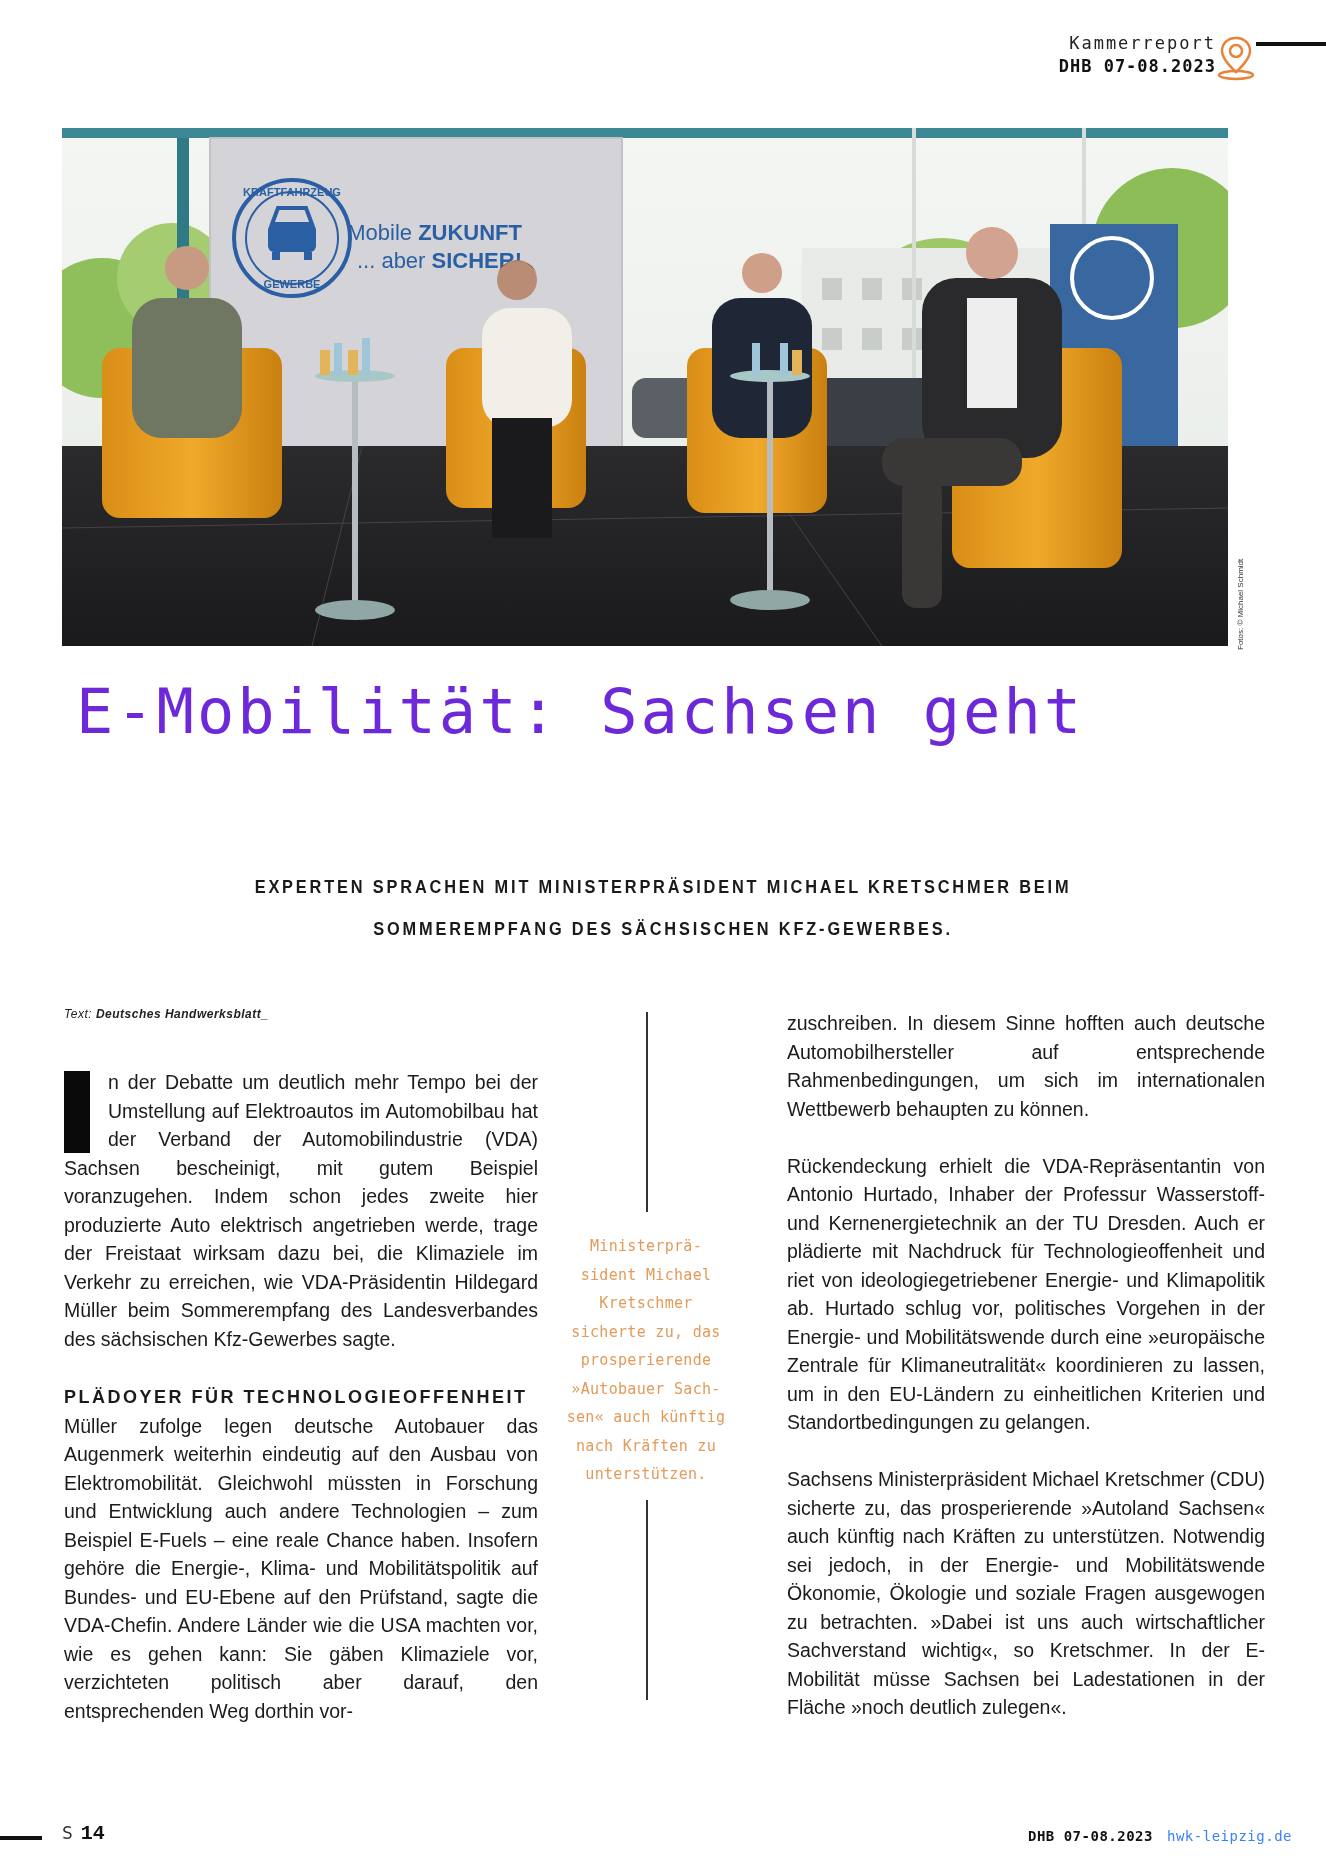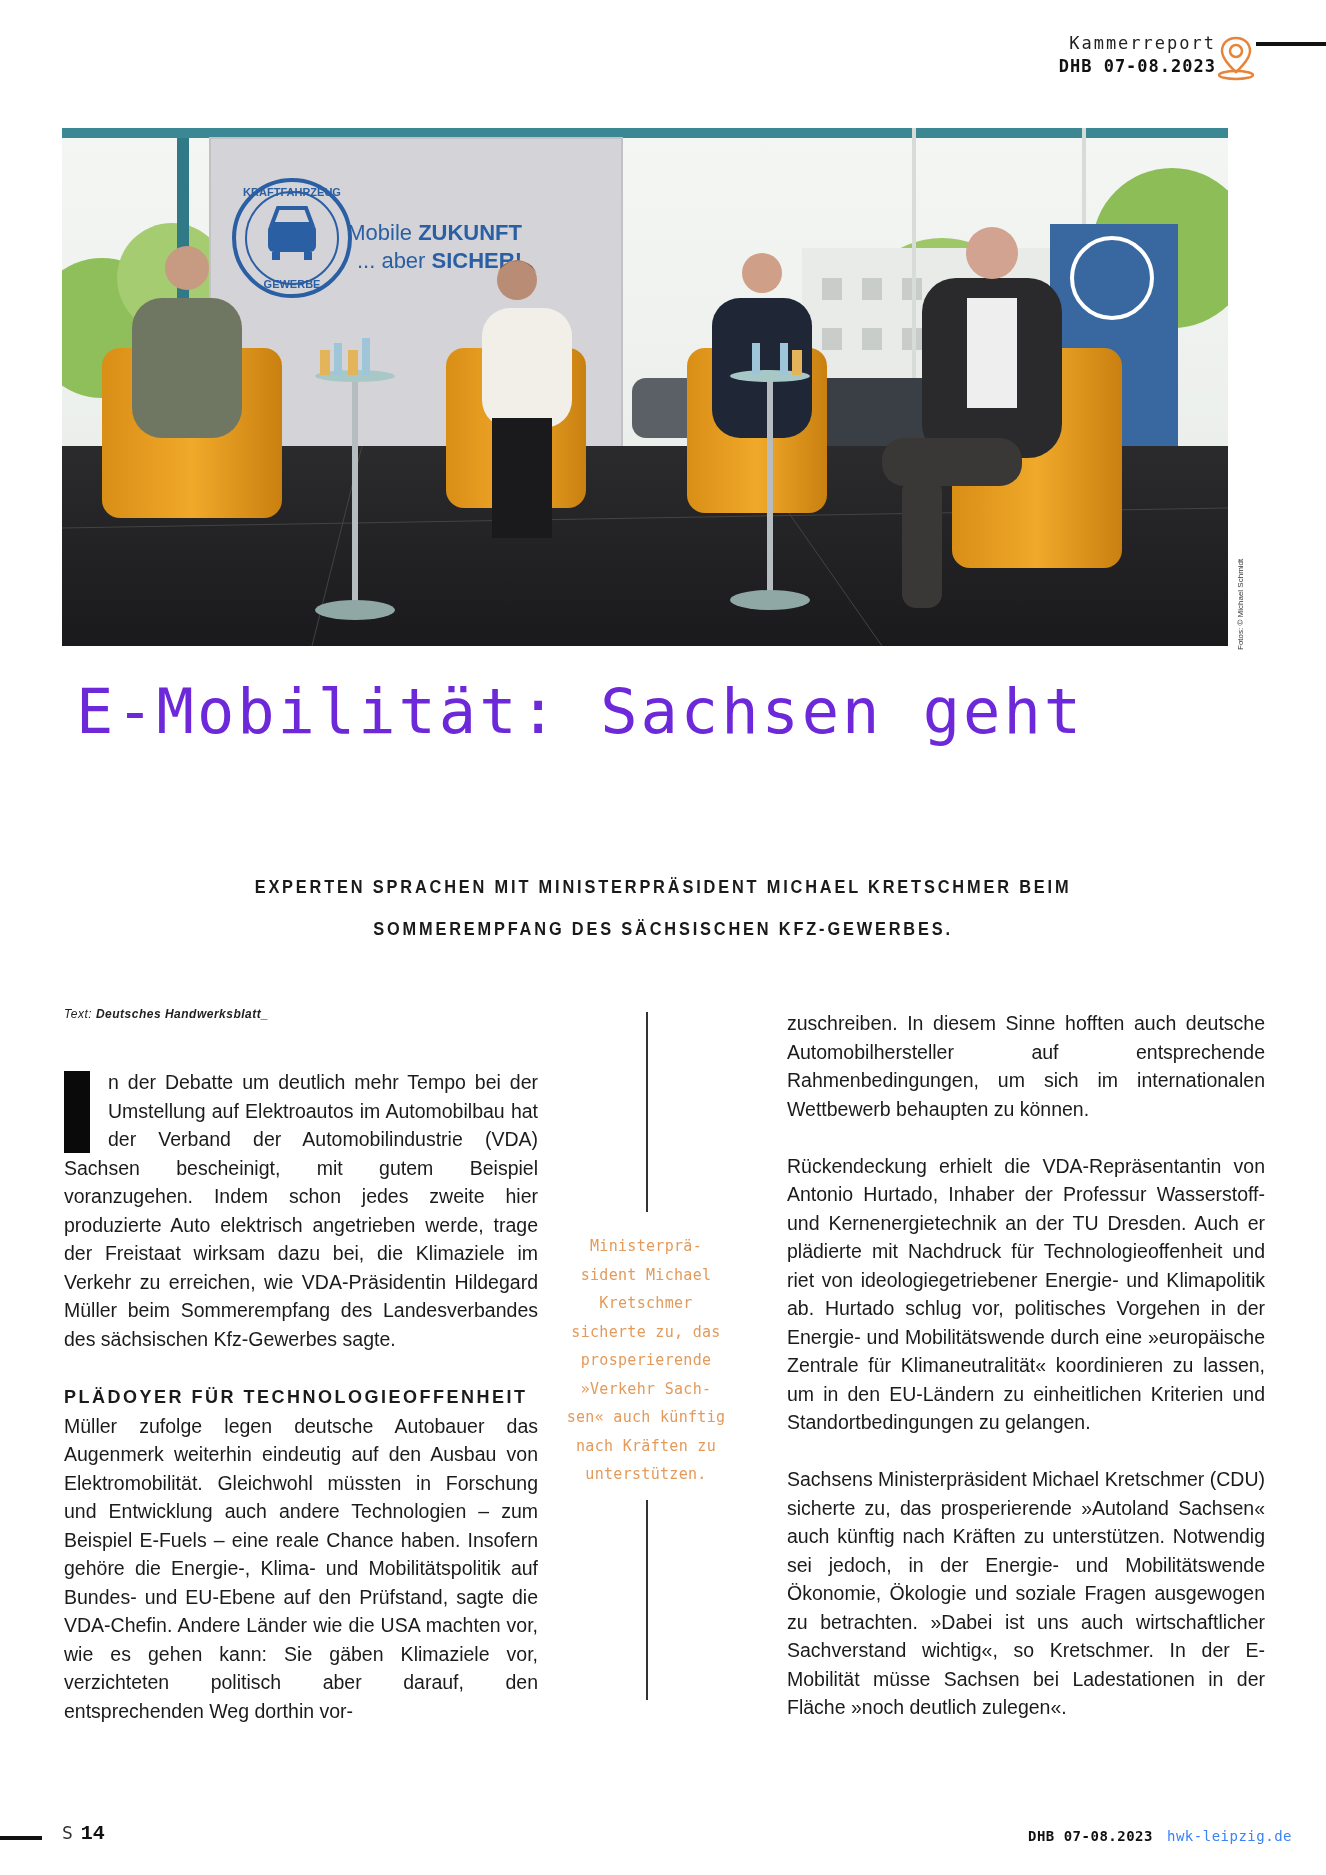--- a/index.html
+++ b/index.html
@@ -184,21 +184,21 @@
   <p>Müller zufolge legen deutsche Autobauer das Augenmerk weiterhin eindeutig auf den Ausbau von Elektromobilität. Gleichwohl müssten in Forschung und Entwicklung auch andere Technologien – zum Beispiel E-Fuels – eine reale Chance haben. Insofern gehöre die Energie-, Klima- und Mobilitätspolitik auf Bundes- und EU-Ebene auf den Prüfstand, sagte die VDA-Chefin. Andere Länder wie die USA machten vor, wie es gehen kann: Sie gäben Klimaziele vor, verzichteten politisch aber darauf, den entsprechenden Weg dorthin vor-</p>
 </div>
 
 <div class="pq-line" style="top:1012px;height:200px;"></div>
 <div class="pullquote">
   <div>Ministerprä-</div>
   <div>sident Michael</div>
   <div>Kretschmer</div>
   <div>sicherte zu, das</div>
   <div>prosperierende</div>
-  <div>»Verkehr Sach-</div>
+  <div>»Autobauer Sach-</div>
   <div>sen« auch künftig</div>
   <div>nach Kräften zu</div>
   <div>unterstützen.</div>
 </div>
 <div class="pq-line" style="top:1500px;height:200px;"></div>
 
 <div class="col col-right">
   <p>zuschreiben. In diesem Sinne hofften auch deutsche Automobilhersteller auf entsprechende Rahmenbedingungen, um sich im internationalen Wettbewerb behaupten zu können.</p>
   <p class="para-gap">Rückendeckung erhielt die VDA-Repräsentantin von Antonio Hurtado, Inhaber der Professur Wasserstoff- und Kernenergietechnik an der TU Dresden. Auch er plädierte mit Nachdruck für Technologieoffenheit und riet von ideologiegetriebener Energie- und Klimapolitik ab. Hurtado schlug vor, politisches Vorgehen in der Energie- und Mobilitätswende durch eine »europäische Zentrale für Klimaneutralität« koordinieren zu lassen, um in den EU-Ländern zu einheitlichen Kriterien und Standortbedingungen zu gelangen.</p>
   <p class="para-gap">Sachsens Ministerpräsident Michael Kretschmer (CDU) sicherte zu, das prosperierende »Autoland Sachsen« auch künftig nach Kräften zu unterstützen. Notwendig sei jedoch, in der Energie- und Mobilitätswende Ökonomie, Ökologie und soziale Fragen ausgewogen zu betrachten. »Dabei ist uns auch wirtschaftlicher Sachverstand wichtig«, so Kretschmer. In der E-Mobilität müsse Sachsen bei Ladestationen in der Fläche »noch deutlich zulegen«.</p>

